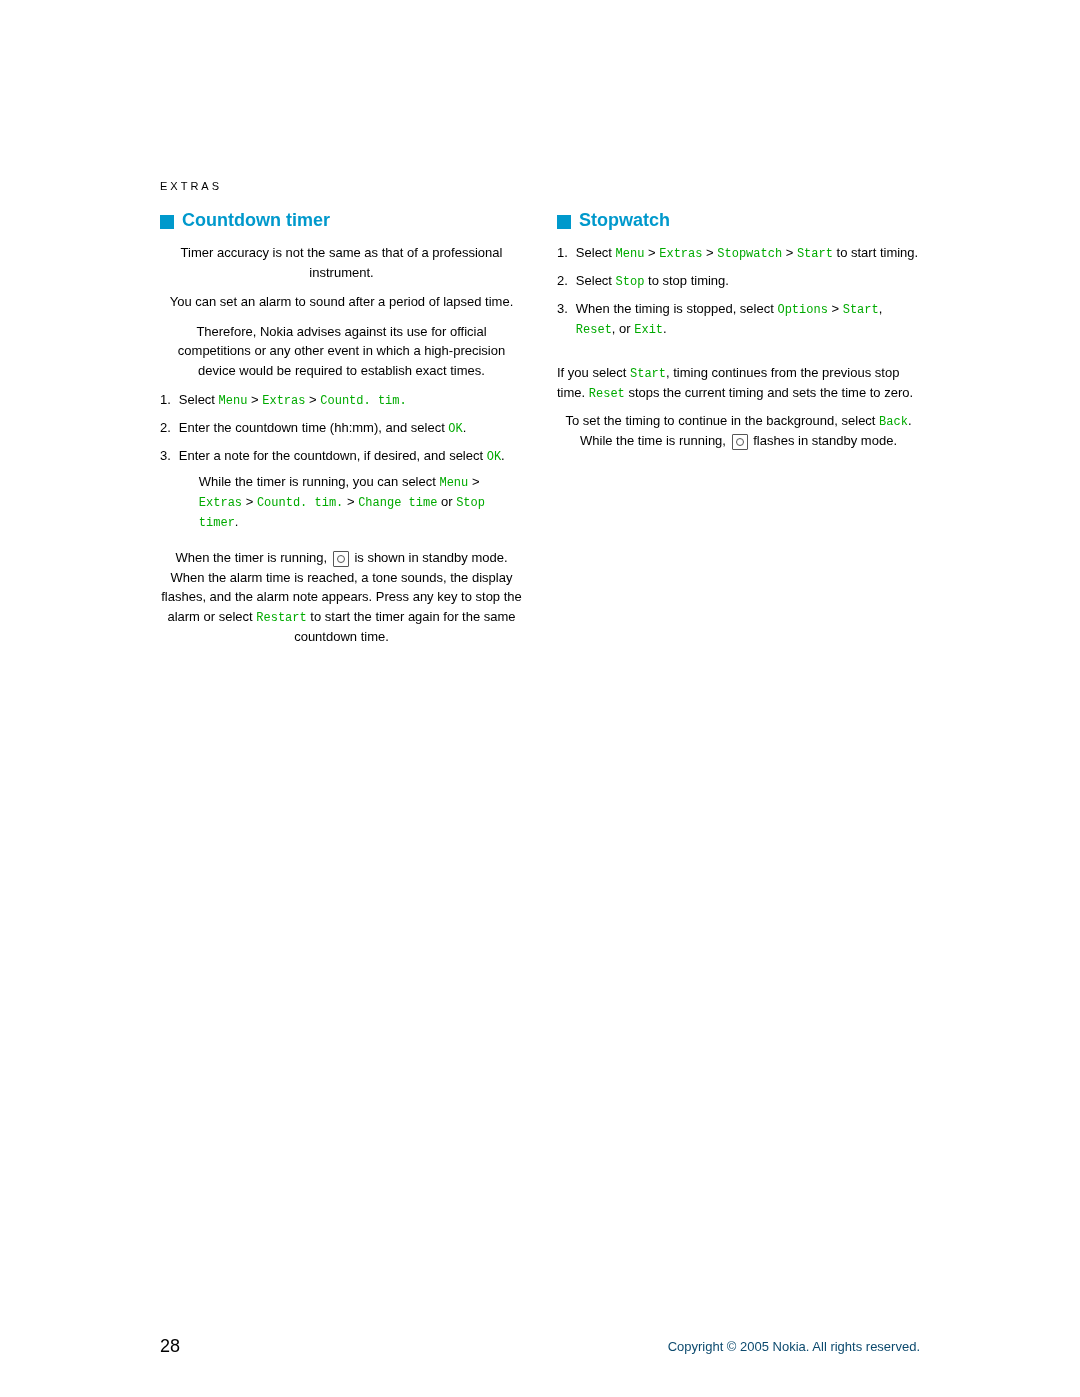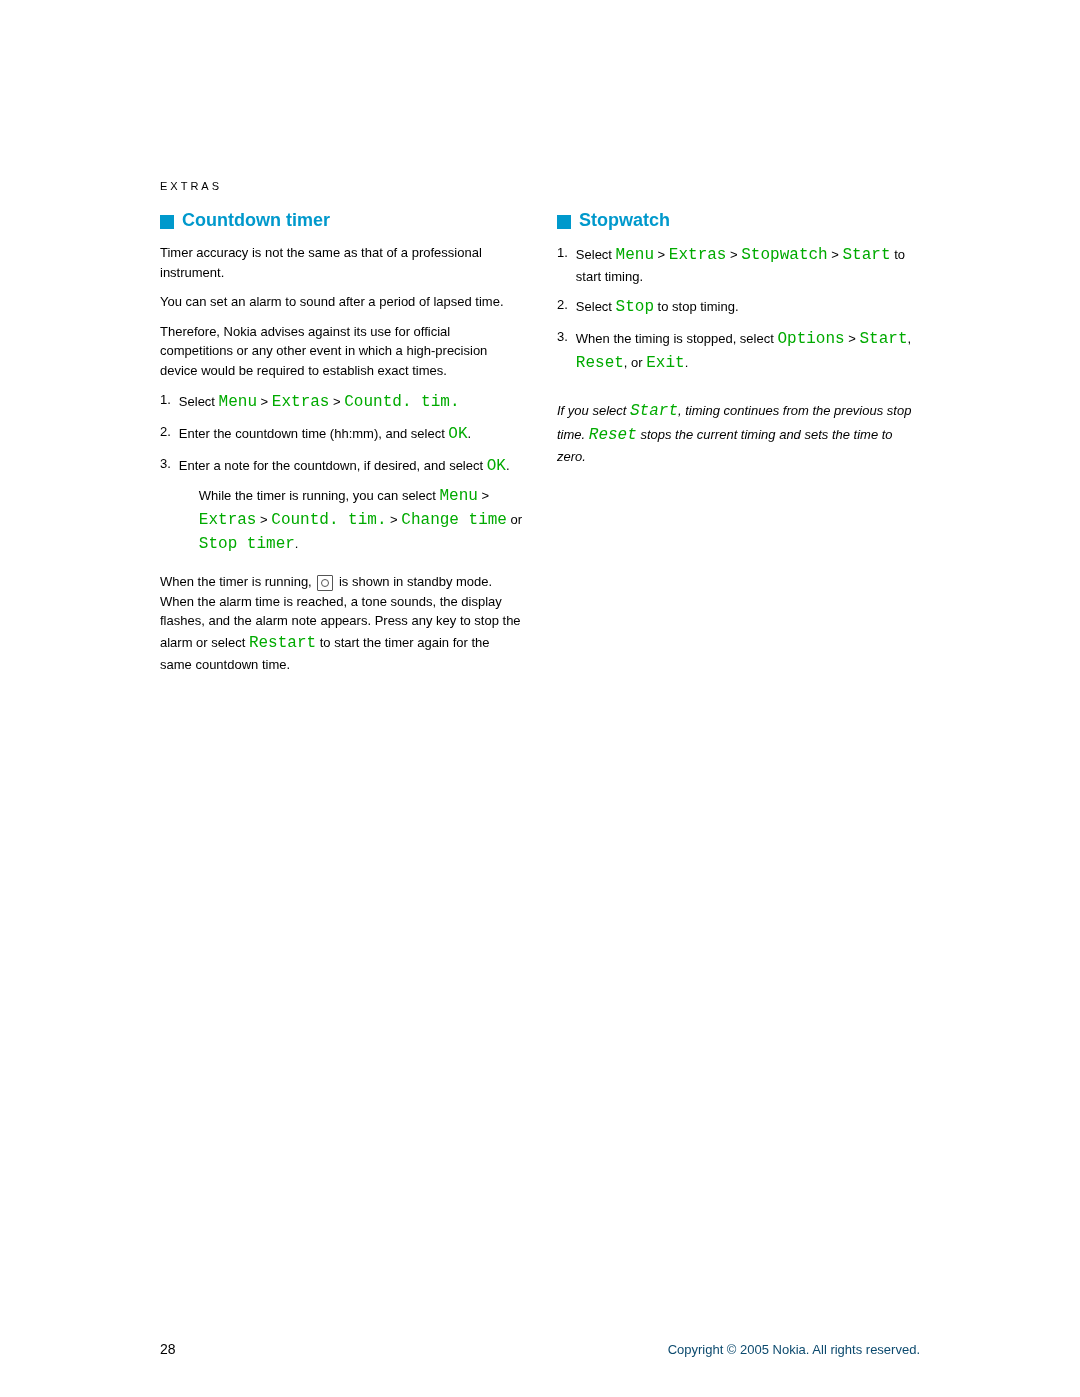--- a/index.html
+++ b/index.html
@@ -62,26 +62,27 @@
       background: #0099cc;
       flex-shrink: 0;
       margin-top: 2px;
     }
 
     .body-text {
       font-size: 13px;
       line-height: 1.5;
       color: #000;
       margin-bottom: 10px;
+      text-align: center;
     }
 
     .green-link {
       color: #00aa00;
       font-family: 'Courier New', monospace;
-      font-size: 16px;
+      font-size: 12px;
     }
 
     .numbered-list {
       list-style: none;
       padding: 0;
       margin: 10px 0;
     }
 
     .numbered-list li {
       display: flex;
@@ -106,35 +107,34 @@
       margin-bottom: 6px;
       font-size: 13px;
       line-height: 1.5;
     }
 
     .note-block {
       margin-top: 24px;
       margin-bottom: 8px;
       font-size: 13px;
       line-height: 1.5;
-      font-style: italic;
     }
 
     .footer {
       width: 760px;
       margin: 0 auto;
       padding: 20px 0 40px 0;
       display: flex;
       justify-content: space-between;
       align-items: center;
       border-top: none;
     }
 
     .page-number {
-      font-size: 14px;
+      font-size: 18px;
       color: #000;
     }
 
     .copyright {
       font-size: 13px;
       color: #0c4a6e;
     }
   </style>
 </head>
 <body>
@@ -216,20 +216,25 @@
           <span class="list-content">
             When the timing is stopped, select <span class="green-link">Options</span> &gt; <span class="green-link">Start</span>, <span class="green-link">Reset</span>, or <span class="green-link">Exit</span>.
           </span>
         </li>
       </ol>
 
       <div class="note-block">
         If you select <span class="green-link">Start</span>, timing continues from the previous stop time. <span class="green-link">Reset</span> stops the current timing and sets the time to zero.
       </div>
 
+      <p class="body-text">
+        To set the timing to continue in the background, select <span class="green-link">Back</span>. While the time is running, <span style="display:inline-block; width:16px; height:16px; border:1.5px solid #555; vertical-align:middle; position:relative; margin:0 2px; border-radius:1px;">
+          <span style="display:block; width:8px; height:8px; border:1px solid #555; border-radius:50%; position:absolute; top:50%; left:50%; transform:translate(-50%,-50%);"></span>
+        </span> flashes in standby mode.
+      </p>
     </div>
   </div>
 </div>
 
 <div class="footer">
   <span class="page-number">28</span>
   <span class="copyright">Copyright © 2005 Nokia. All rights reserved.</span>
 </div>
 
 </body></html>

